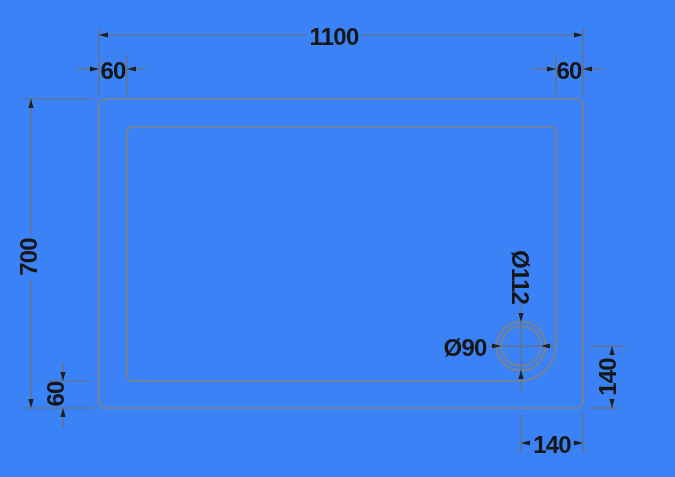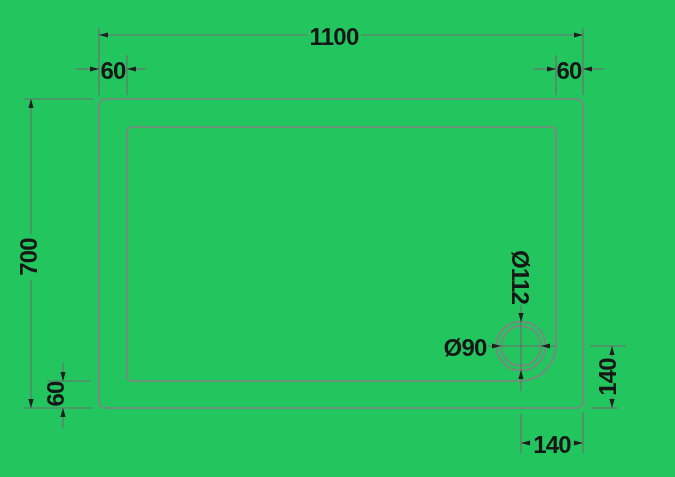--- a/index.html
+++ b/index.html
@@ -1,19 +1,19 @@
 <!DOCTYPE html>
 <html><head>
 <meta charset="utf-8">
 <style>
   html,body{margin:0;padding:0;background:#ffffff;}
   .stage{
     position:relative;
     width:675px;height:477px;
-    background:#22c55e;
+    background:#3b82f6;
     overflow:hidden;
     font-family:"Liberation Sans","DejaVu Sans",sans-serif;
   }
   svg{display:block;}
   .edge{fill:none;stroke:#828282;stroke-width:1.7;}
   .thin{fill:none;stroke:#6f6f6f;stroke-width:1.2;}
   .arrow{fill:#1f1f1f;stroke:none;}
   .dimtxt{
     fill:#161616;
     font-family:"Liberation Sans","DejaVu Sans",sans-serif;

